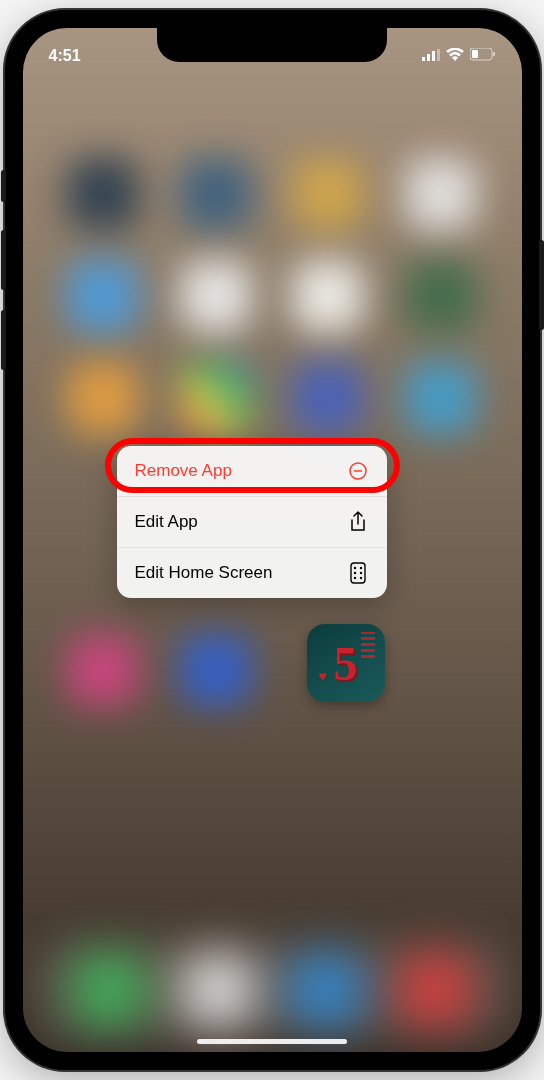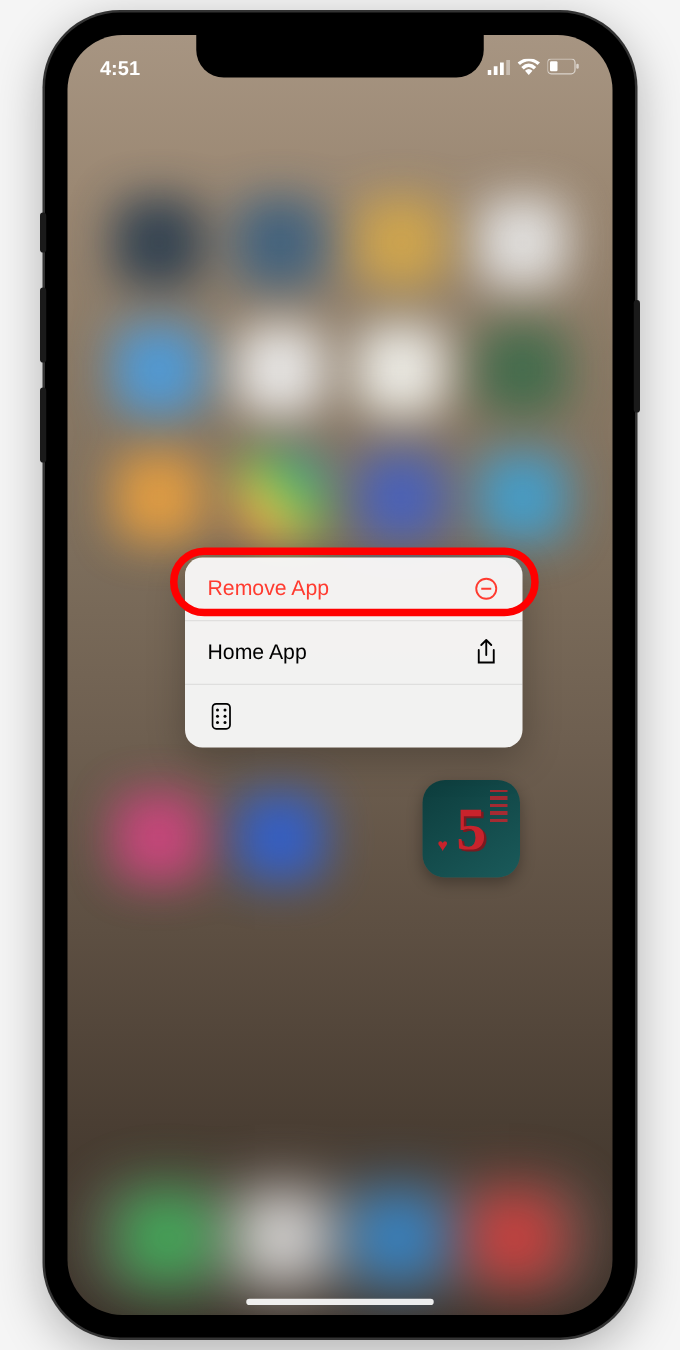--- a/index.html
+++ b/index.html
@@ -7,21 +7,21 @@
   width: 544px;
   height: 1080px;
   background: #f5f5f5;
   display: flex;
   align-items: flex-start;
   justify-content: center;
   font-family: -apple-system, "Helvetica Neue", Arial, sans-serif;
   padding-top: 10px;
 }
 .phone-frame {
-  width: 472px;
+  width: 535px;
   height: 1060px;
   background: #000;
   border-radius: 60px;
   padding: 18px;
   position: relative;
   box-shadow: 0 0 0 2px #333, 0 10px 40px rgba(0,0,0,0.3);
 }
 .side-btn {
   position: absolute;
   background: #1a1a1a;
@@ -226,29 +226,30 @@
       <div class="menu-item danger">
         <span>Remove App</span>
         <span class="menu-icon">
           <svg width="20" height="20" viewBox="0 0 20 20">
               <circle cx="10" cy="10" r="8" fill="none" stroke="#ff3b30" stroke-width="1.5"></circle>
               <line x1="6" y1="10" x2="14" y2="10" stroke="#ff3b30" stroke-width="1.5"></line>
             </svg>
         </span>
       </div>
       <div class="menu-item">
-        <span>Home App</span>
+        <span>Edit App</span>
         <span class="menu-icon">
           <svg width="18" height="22" viewBox="0 0 18 22">
               <path d="M9 1 L9 13 M5 5 L9 1 L13 5" fill="none" stroke="#000" stroke-width="1.5" stroke-linecap="round" stroke-linejoin="round"></path>
               <path d="M3 9 L3 19 L15 19 L15 9" fill="none" stroke="#000" stroke-width="1.5" stroke-linecap="round"></path>
             </svg>
         </span>
       </div>
       <div class="menu-item">
+        <span>Edit Home Screen</span>
         <span class="menu-icon">
           <svg width="16" height="22" viewBox="0 0 16 22">
               <rect x="1" y="1" width="14" height="20" rx="3" fill="none" stroke="#000" stroke-width="1.4"></rect>
               <circle cx="5" cy="6" r="1.2" fill="#000"></circle>
               <circle cx="11" cy="6" r="1.2" fill="#000"></circle>
               <circle cx="5" cy="11" r="1.2" fill="#000"></circle>
               <circle cx="11" cy="11" r="1.2" fill="#000"></circle>
               <circle cx="5" cy="16" r="1.2" fill="#000"></circle>
               <circle cx="11" cy="16" r="1.2" fill="#000"></circle>
             </svg>

